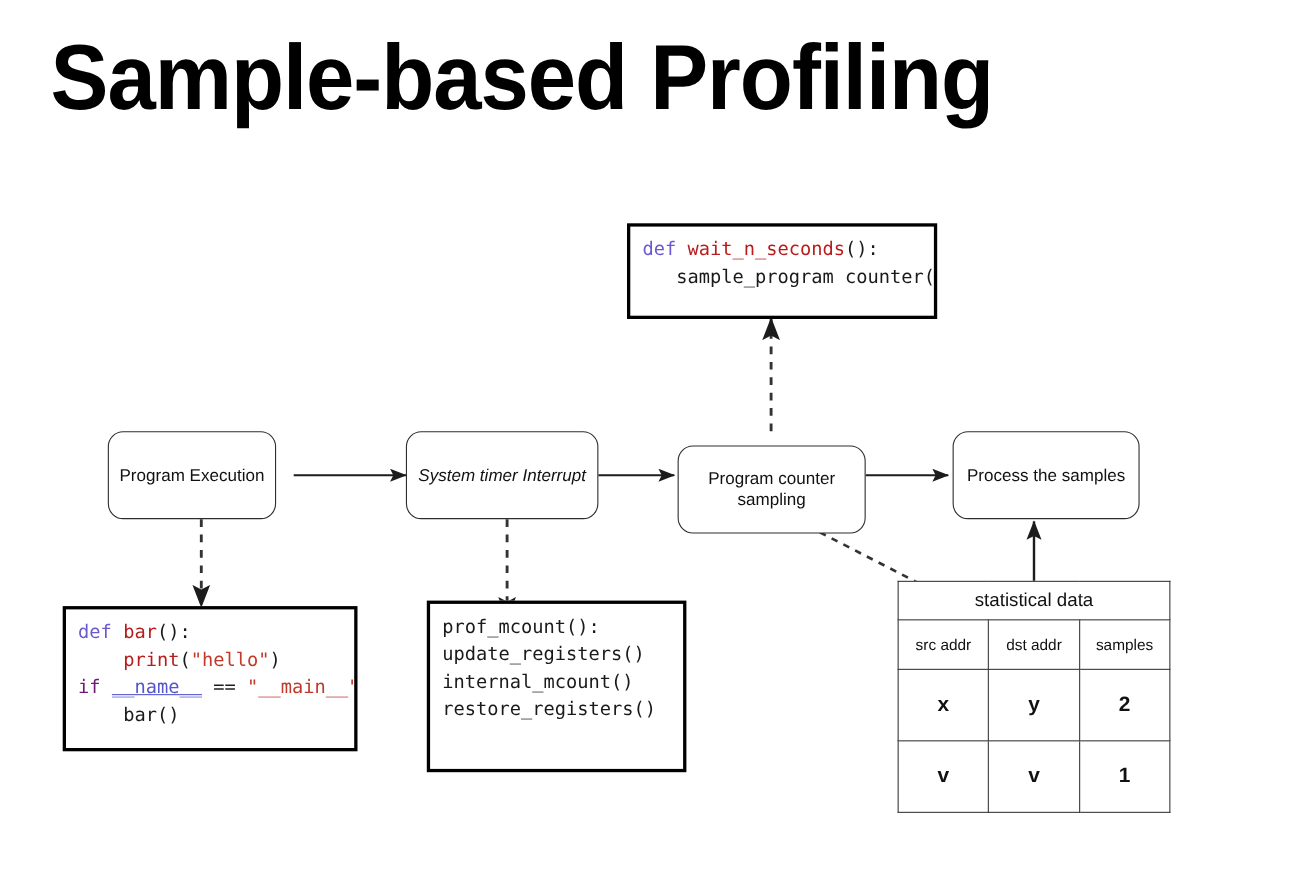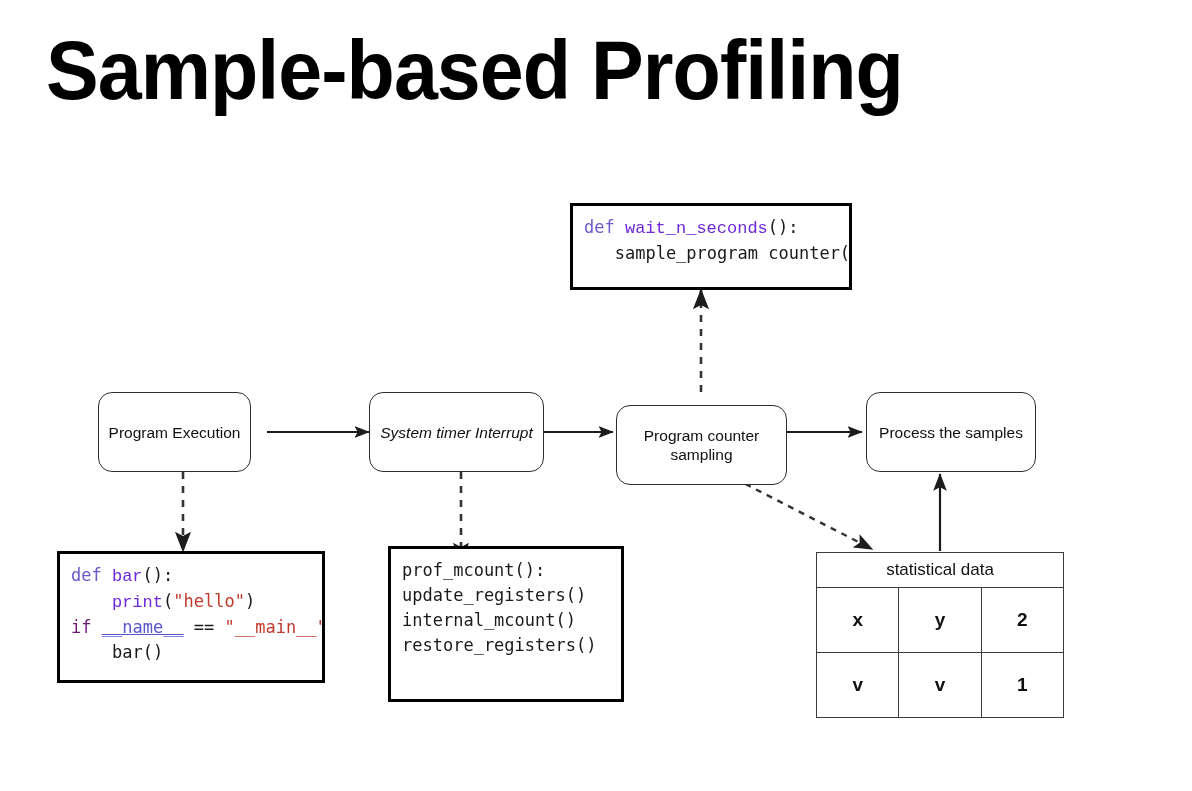--- a/index.html
+++ b/index.html
@@ -68,31 +68,31 @@
     font-family: "DejaVu Sans Mono", monospace;
     font-size: 17px;
     line-height: 25px;
     color: #1a1a1a;
     white-space: pre;
     padding: 9px 0 9px 11px;
     overflow: hidden;
   }
   .tok-kw      { color: #6a5acd; }
   .tok-kw2     { color: #701a75; }
-  .tok-fn      { color: #6d28d9; font-family: Liberation Mono, monospace; }
+  .tok-fn      { color: #b91c1c; }
   .tok-str     { color: #c0392b; }
   .tok-var     { color: #5555cc; text-decoration: underline; }
   .tok-strmain { color: #c0392b; }
   .tok-plain   { color: #1a1a1a; }
 
   
   #stat-table {
     position: absolute;
     left: 816px;
-    top: 552px;
+    top: 528px;
     width: 248px;
     border-collapse: collapse;
     background: #ffffff;
     font-family: "Liberation Sans", sans-serif;
     table-layout: fixed;
   }
   #stat-table td, #stat-table th {
     border: 1.6px solid #3a3a3a;
     text-align: center;
     color: #111111;
@@ -166,20 +166,25 @@
 <div class="code-box" id="code-bar" style="left:57px; top:551px; width:268px; height:132px;"><div><span class="tok-kw">def</span><span class="tok-plain"> </span><span class="tok-fn">bar</span><span class="tok-plain">():</span></div><div><span class="tok-plain">    </span><span class="tok-fn">print</span><span class="tok-plain">(</span><span class="tok-str">"hello"</span><span class="tok-plain">)</span></div><div><span class="tok-kw2">if</span><span class="tok-plain"> </span><span class="tok-var">__name__</span><span class="tok-plain"> == </span><span class="tok-strmain">"__main__"</span></div><div><span class="tok-plain">    bar()</span></div></div>
 
 <div class="code-box" id="code-mcount" style="left:388px; top:546px; width:236px; height:156px;"><div><span class="tok-plain">prof_mcount():</span></div><div><span class="tok-plain">update_registers()</span></div><div><span class="tok-plain">internal_mcount()</span></div><div><span class="tok-plain">restore_registers()</span></div></div>
 
 <table id="stat-table">
   <tbody>
     <tr>
       <td class="tbl-title" colspan="3">statistical data</td>
     </tr>
     <tr>
+      <td class="tbl-head">src addr</td>
+      <td class="tbl-head">dst addr</td>
+      <td class="tbl-head">samples</td>
+    </tr>
+    <tr>
       <td class="tbl-cell">x</td>
       <td class="tbl-cell">y</td>
       <td class="tbl-cell">2</td>
     </tr>
     <tr>
       <td class="tbl-cell">v</td>
       <td class="tbl-cell">v</td>
       <td class="tbl-cell">1</td>
     </tr>
   </tbody>

